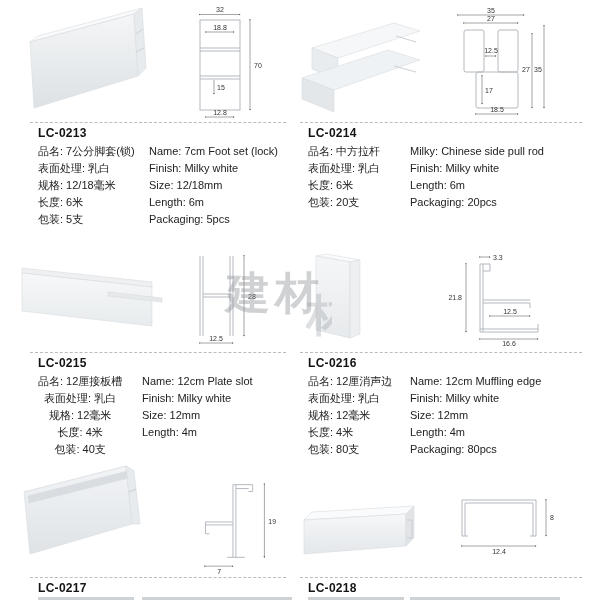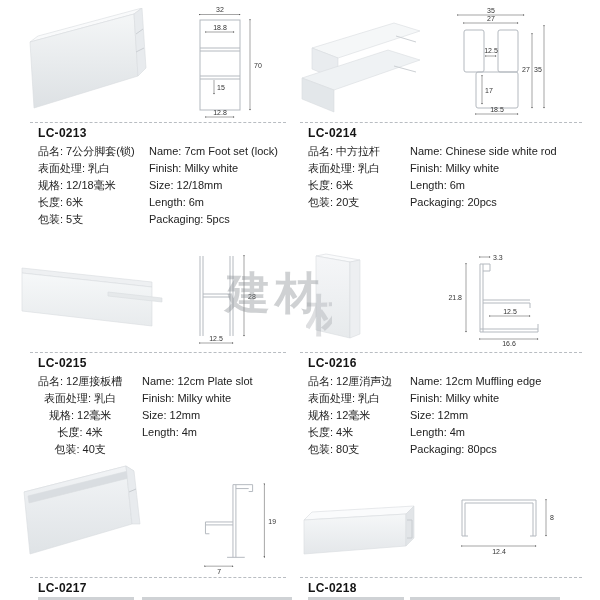--- a/index.html
+++ b/index.html
@@ -121,21 +121,21 @@
     <div class="dash"></div>
     <div class="code">LC-0214</div>
     <div class="cols">
       <div class="col" style="left:0;">
         <div class="spec">品名: 中方拉杆</div>
         <div class="spec">表面处理: 乳白</div>
         <div class="spec">长度: 6米</div>
         <div class="spec">包装: 20支</div>
       </div>
       <div class="col" style="left:102px;">
-        <div class="spec">Name: Chinese side white rod</div>
+        <div class="spec">Milky: Chinese side pull rod</div>
         <div class="spec">Finish: Milky white</div>
         <div class="spec">Length: 6m</div>
         <div class="spec">Packaging: 20pcs</div>
       </div>
     </div>
   </div>
 
   <div class="abs photo" style="left:12px;top:256px;width:152px;height:84px;">
     <svg viewBox="0 0 152 84">
       <defs>

